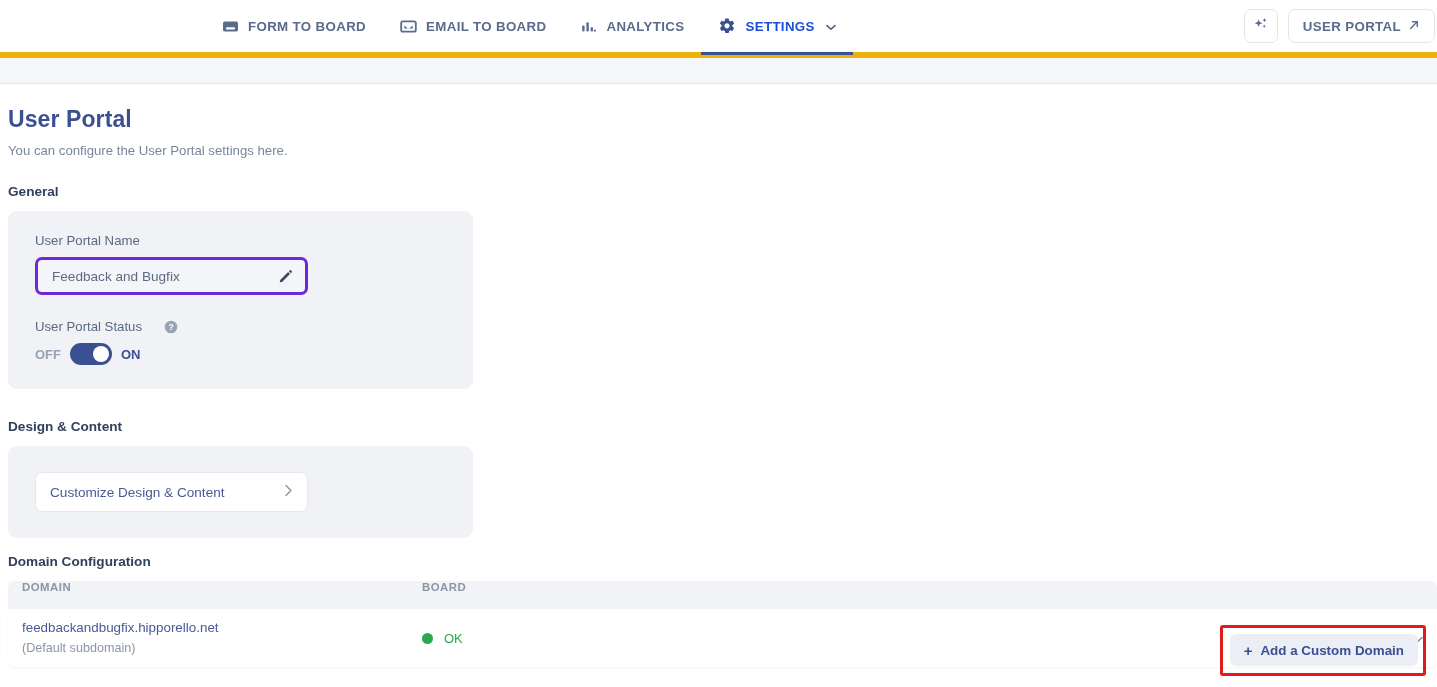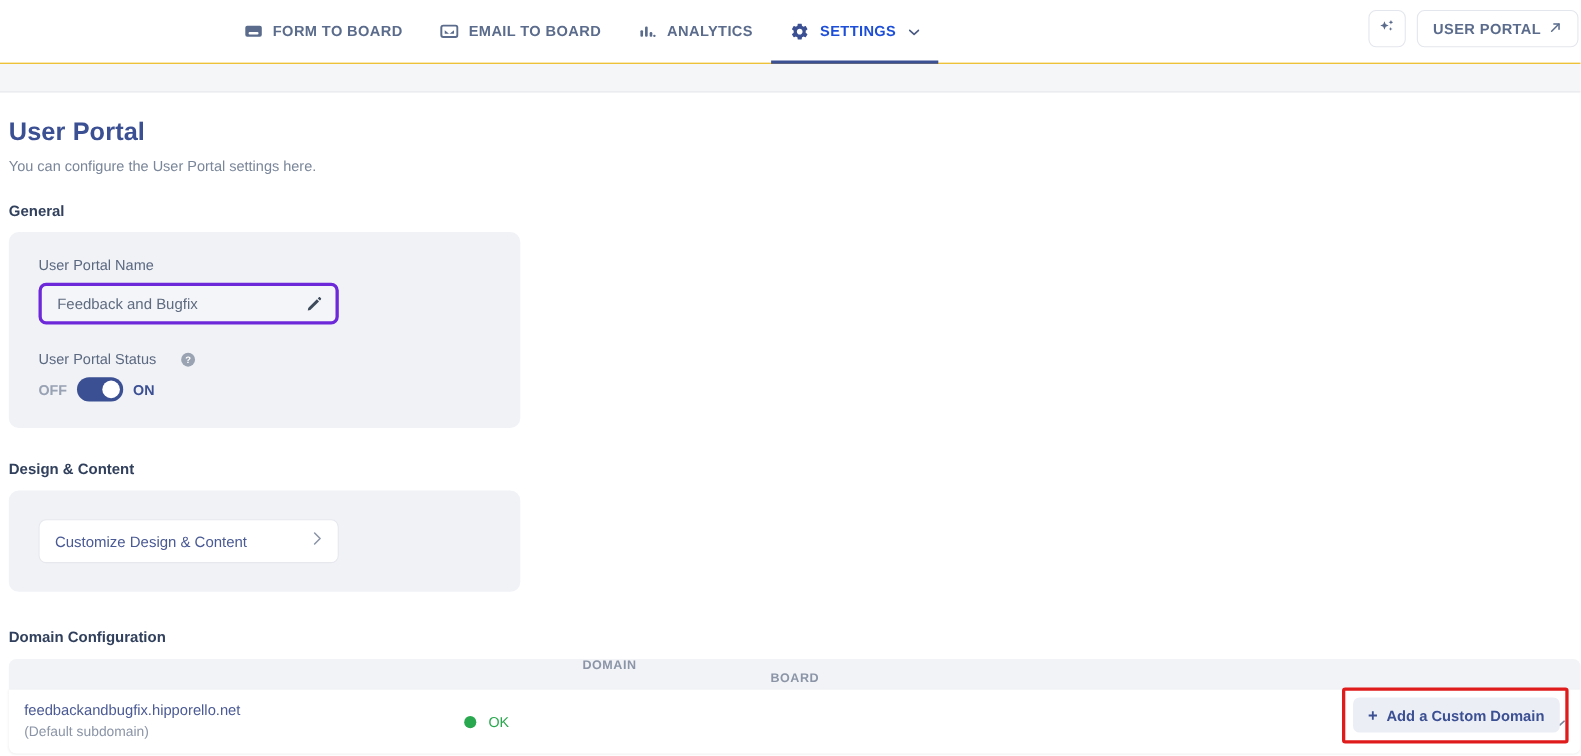--- a/index.html
+++ b/index.html
@@ -13,21 +13,21 @@
     -webkit-font-smoothing: antialiased;
   }
 
   
   .topnav {
     position: relative;
     height: 58px;
     background: #ffffff;
     display: flex;
     align-items: center;
-    border-bottom: 1px solid #eab308;
+    border-bottom: 6px solid #eab308;
   }
   .nav-tabs {
     display: flex;
     align-items: stretch;
     height: 58px;
     margin-left: 205px;
   }
   .nav-tab {
     display: flex;
     align-items: center;
@@ -173,21 +173,21 @@
     position: absolute;
     top: 3px; right: 3px;
     width: 16px; height: 16px;
     background: #fff;
     border-radius: 50%;
   }
 
   
   .card-design {
     padding: 26px 0 26px 27px;
-    margin-bottom: 34px;
+    margin-bottom: 16px;
   }
   .design-btn {
     width: 273px;
     height: 40px;
     background: #fff;
     border: 1px solid #e6e8ee;
     border-radius: 7px;
     display: flex;
     align-items: center;
     padding: 0 14px;
@@ -222,26 +222,24 @@
     font-family: "Liberation Sans", sans-serif;
   }
   .plus { font-size: 15px; font-weight: 700; line-height: 1; }
 
   .table { width: 1429px; margin-top: 12px; }
   .thead {
     background: #f1f3f6;
     border-radius: 7px 7px 0 0;
     height: 28px;
     display: flex;
-    align-items: center;
     color: #8b95a7;
     font-size: 11.4px;
     font-weight: 700;
     letter-spacing: .5px;
-    flex-direction: column;
   }
   .th-domain { width: 414px; padding-left: 14px; }
   .th-status { flex: 1; }
 
   .trow {
     background: #fff;
     border-radius: 0 0 7px 7px;
     height: 58px;
     display: flex;
     align-items: center;

